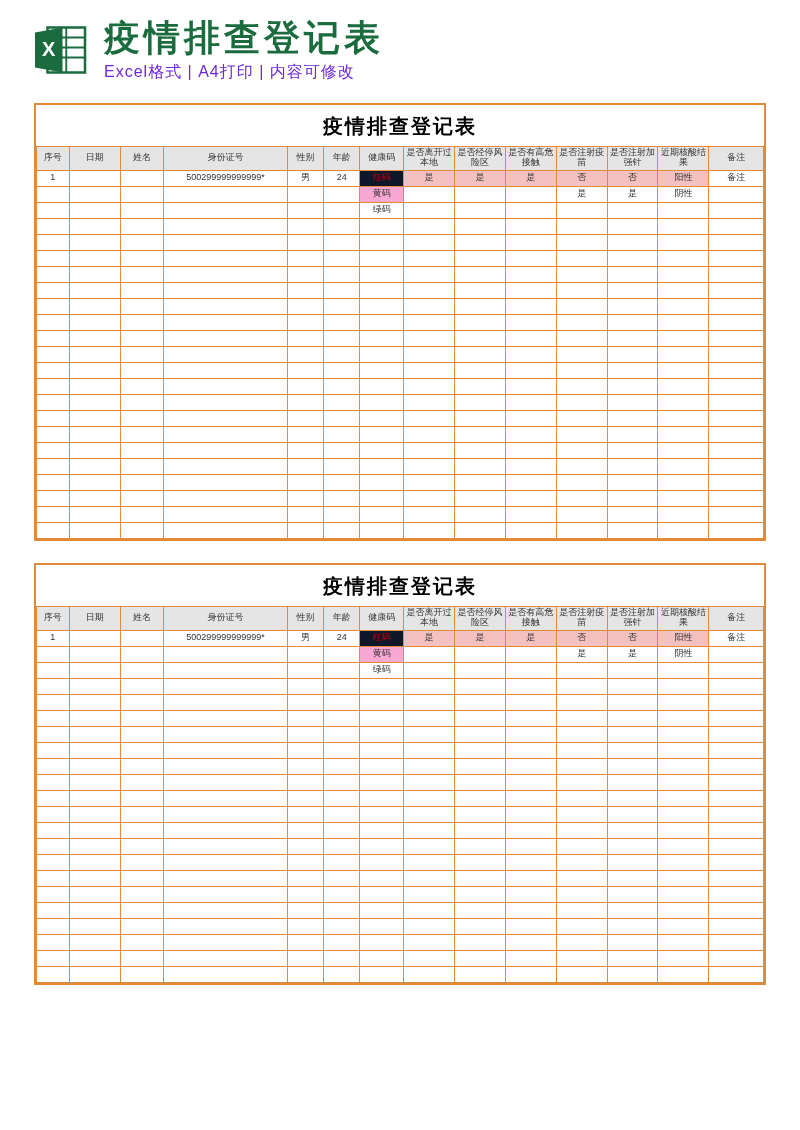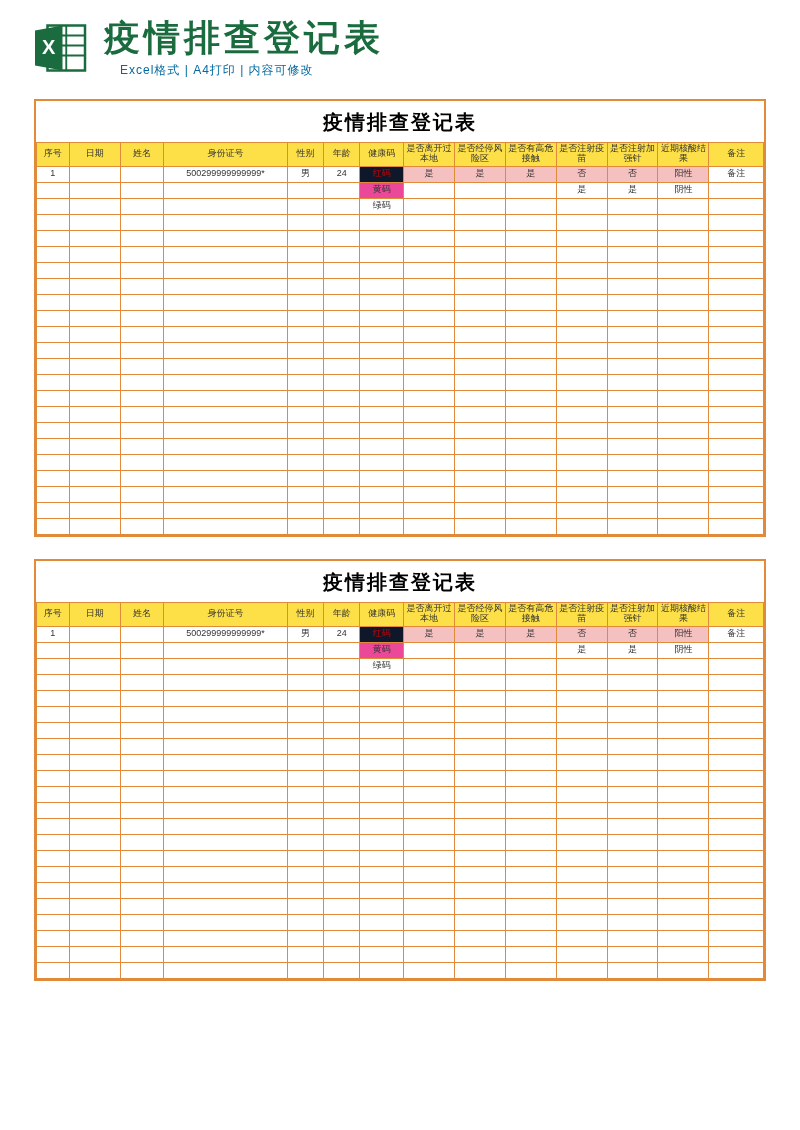--- a/index.html
+++ b/index.html
@@ -23,25 +23,24 @@
   }
   .header-text { flex: 1; }
   .main-title {
     font-size: 36px;
     font-weight: 700;
     color: #1a6b3e;
     letter-spacing: 4px;
     line-height: 1.1;
   }
   .sub-title {
-    font-size: 12px;
-    color: #0369a1;
+    font-size: 16px;
+    color: #6d28d9;
     margin-top: 4px;
     letter-spacing: 1px;
-    margin-left: 16px;
   }
   .sheet-wrap {
     padding: 8px 34px 0 34px;
   }
   .sheet {
     border: 2px solid #e08a3a;
     background: #fff;
     margin-bottom: 22px;
   }
   .sheet-title {
@@ -64,24 +63,24 @@
     vertical-align: middle;
     height: 16px;
     overflow: hidden;
     color: #333;
     padding: 1px;
     line-height: 1.1;
   }
   th {
     height: 24px;
     font-weight: 400;
-    background: #fde047;
+    background: #e5e5e5;
   }
   .red-cell { background: #0f172a; color: #c00; }
-  .yellow-cell { background: #ec4899; }
+  .yellow-cell { background: #f9a8d4; }
   .pink-cell { background: #f5c0c0; }
   .c-seq { width: 4.5%; }
   .c-date { width: 7%; }
   .c-name { width: 6%; }
   .c-id { width: 17%; }
   .c-sex { width: 5%; }
   .c-age { width: 5%; }
   .c-code { width: 6%; }
   .c-leave { width: 7%; }
   .c-risk { width: 7%; }

